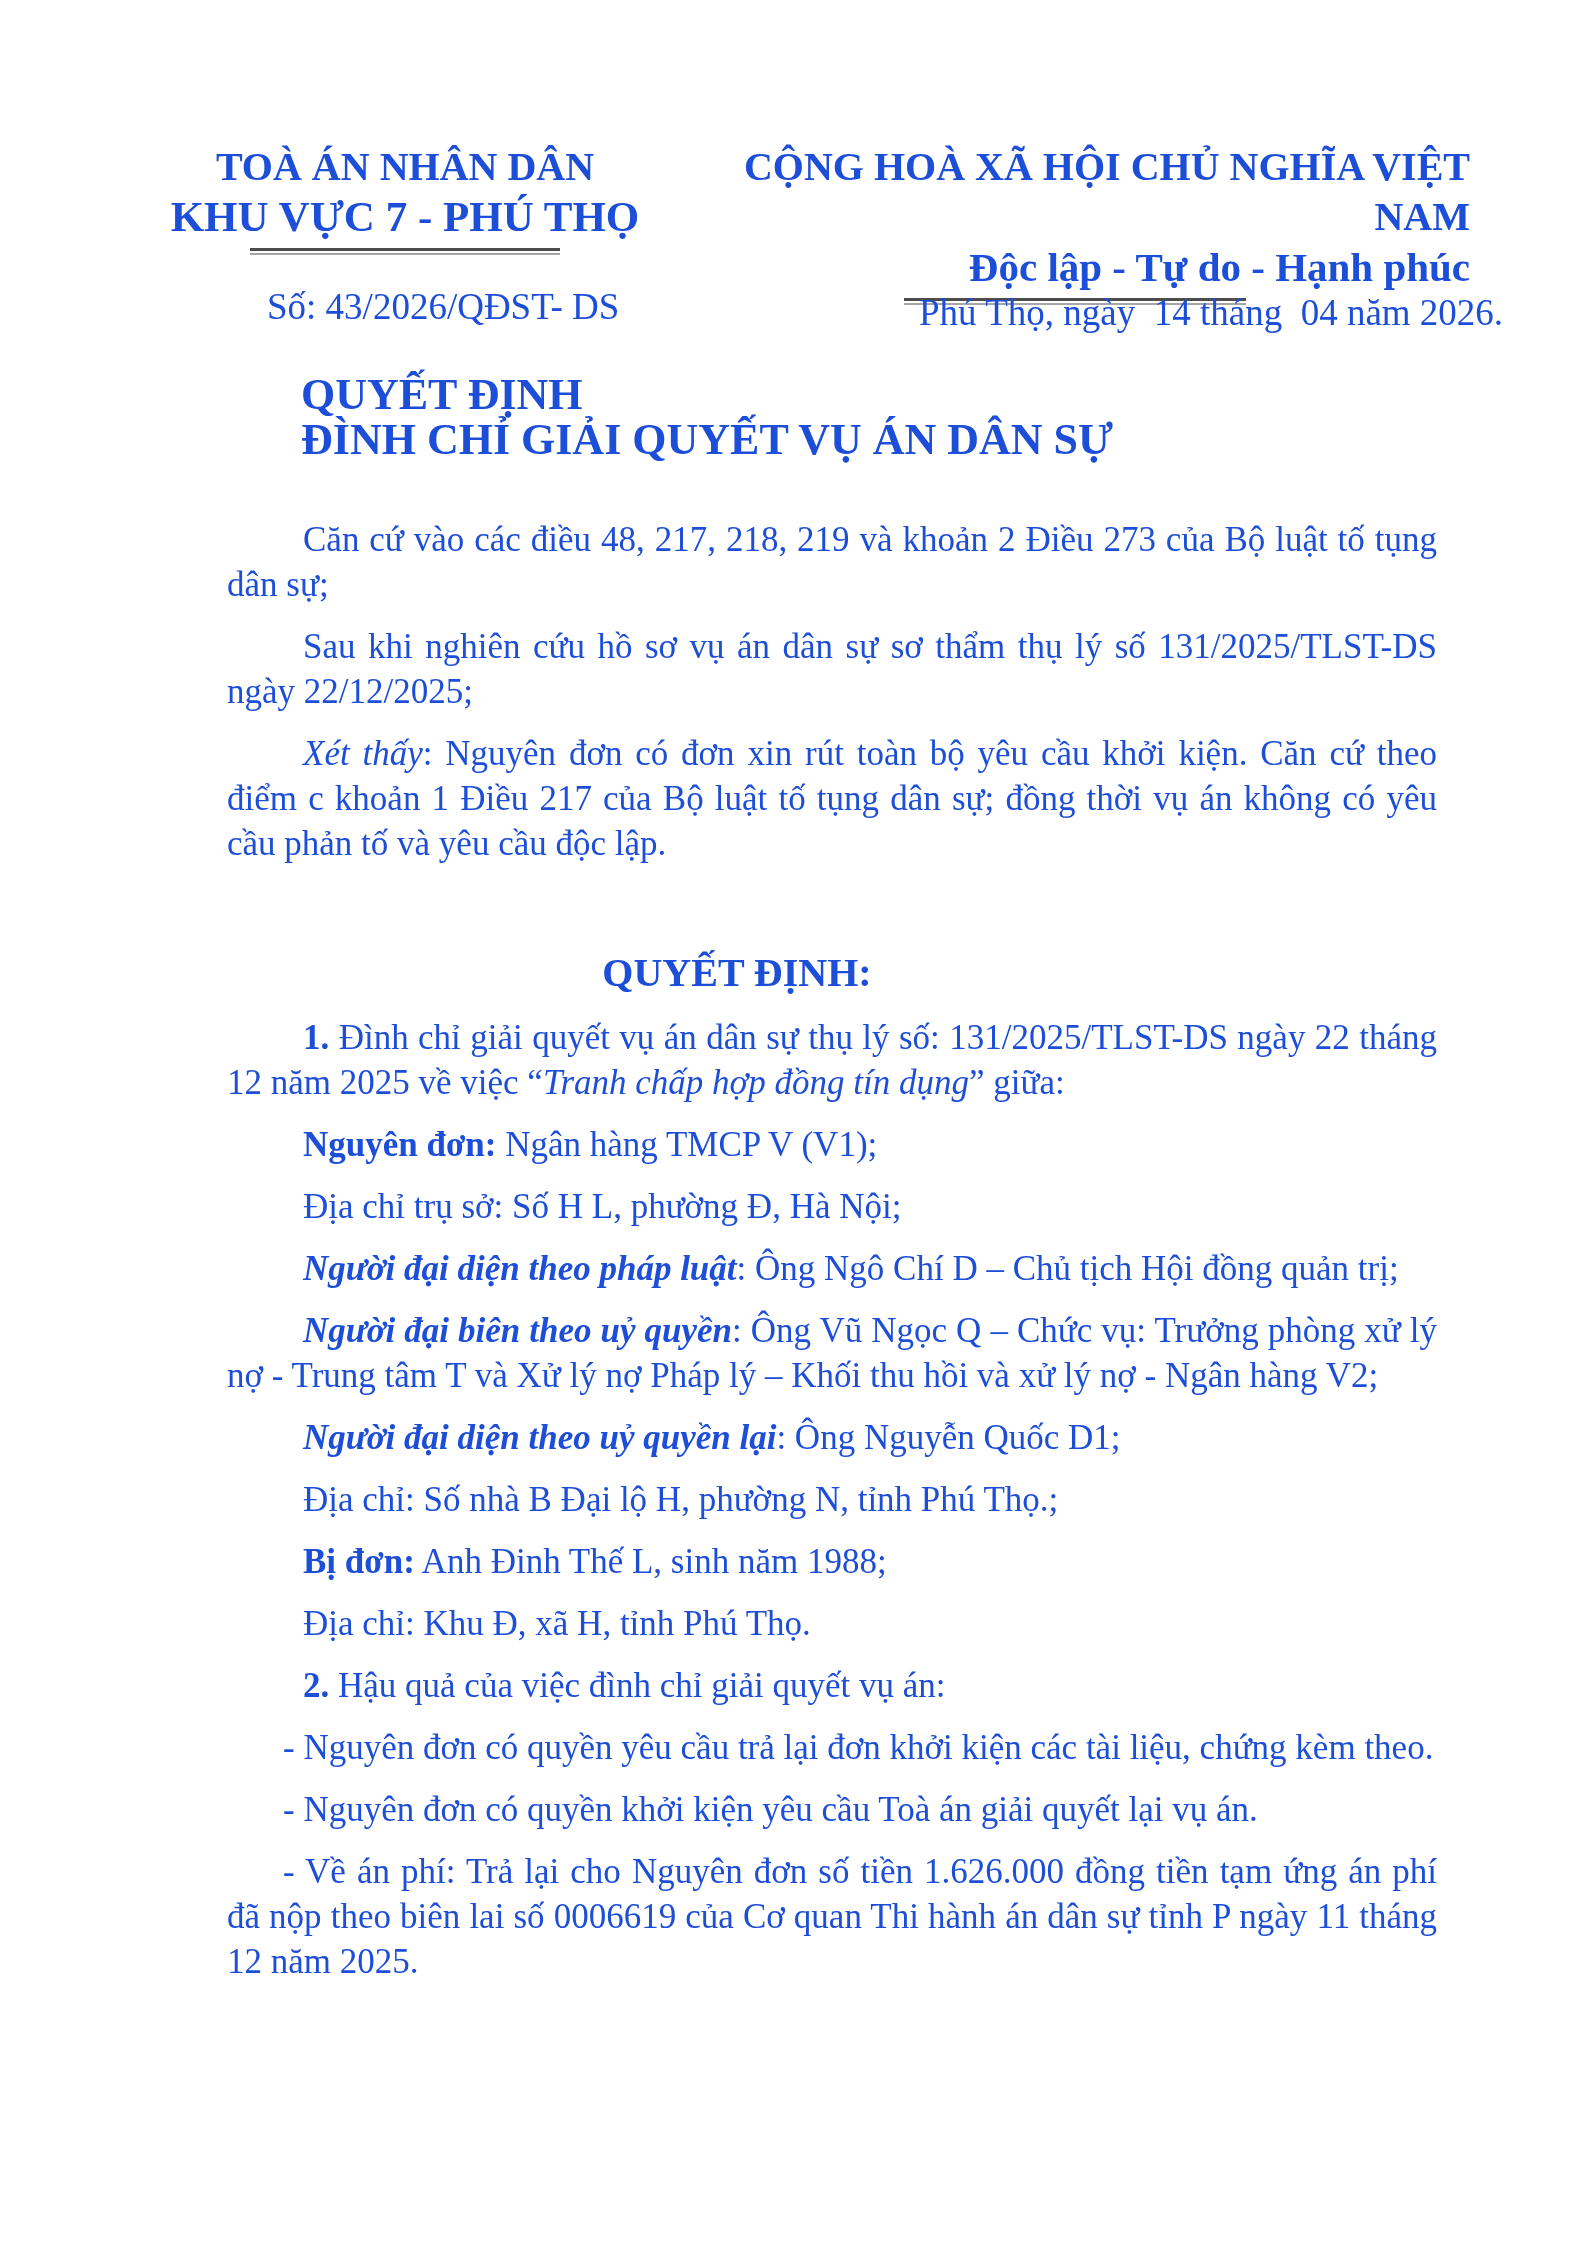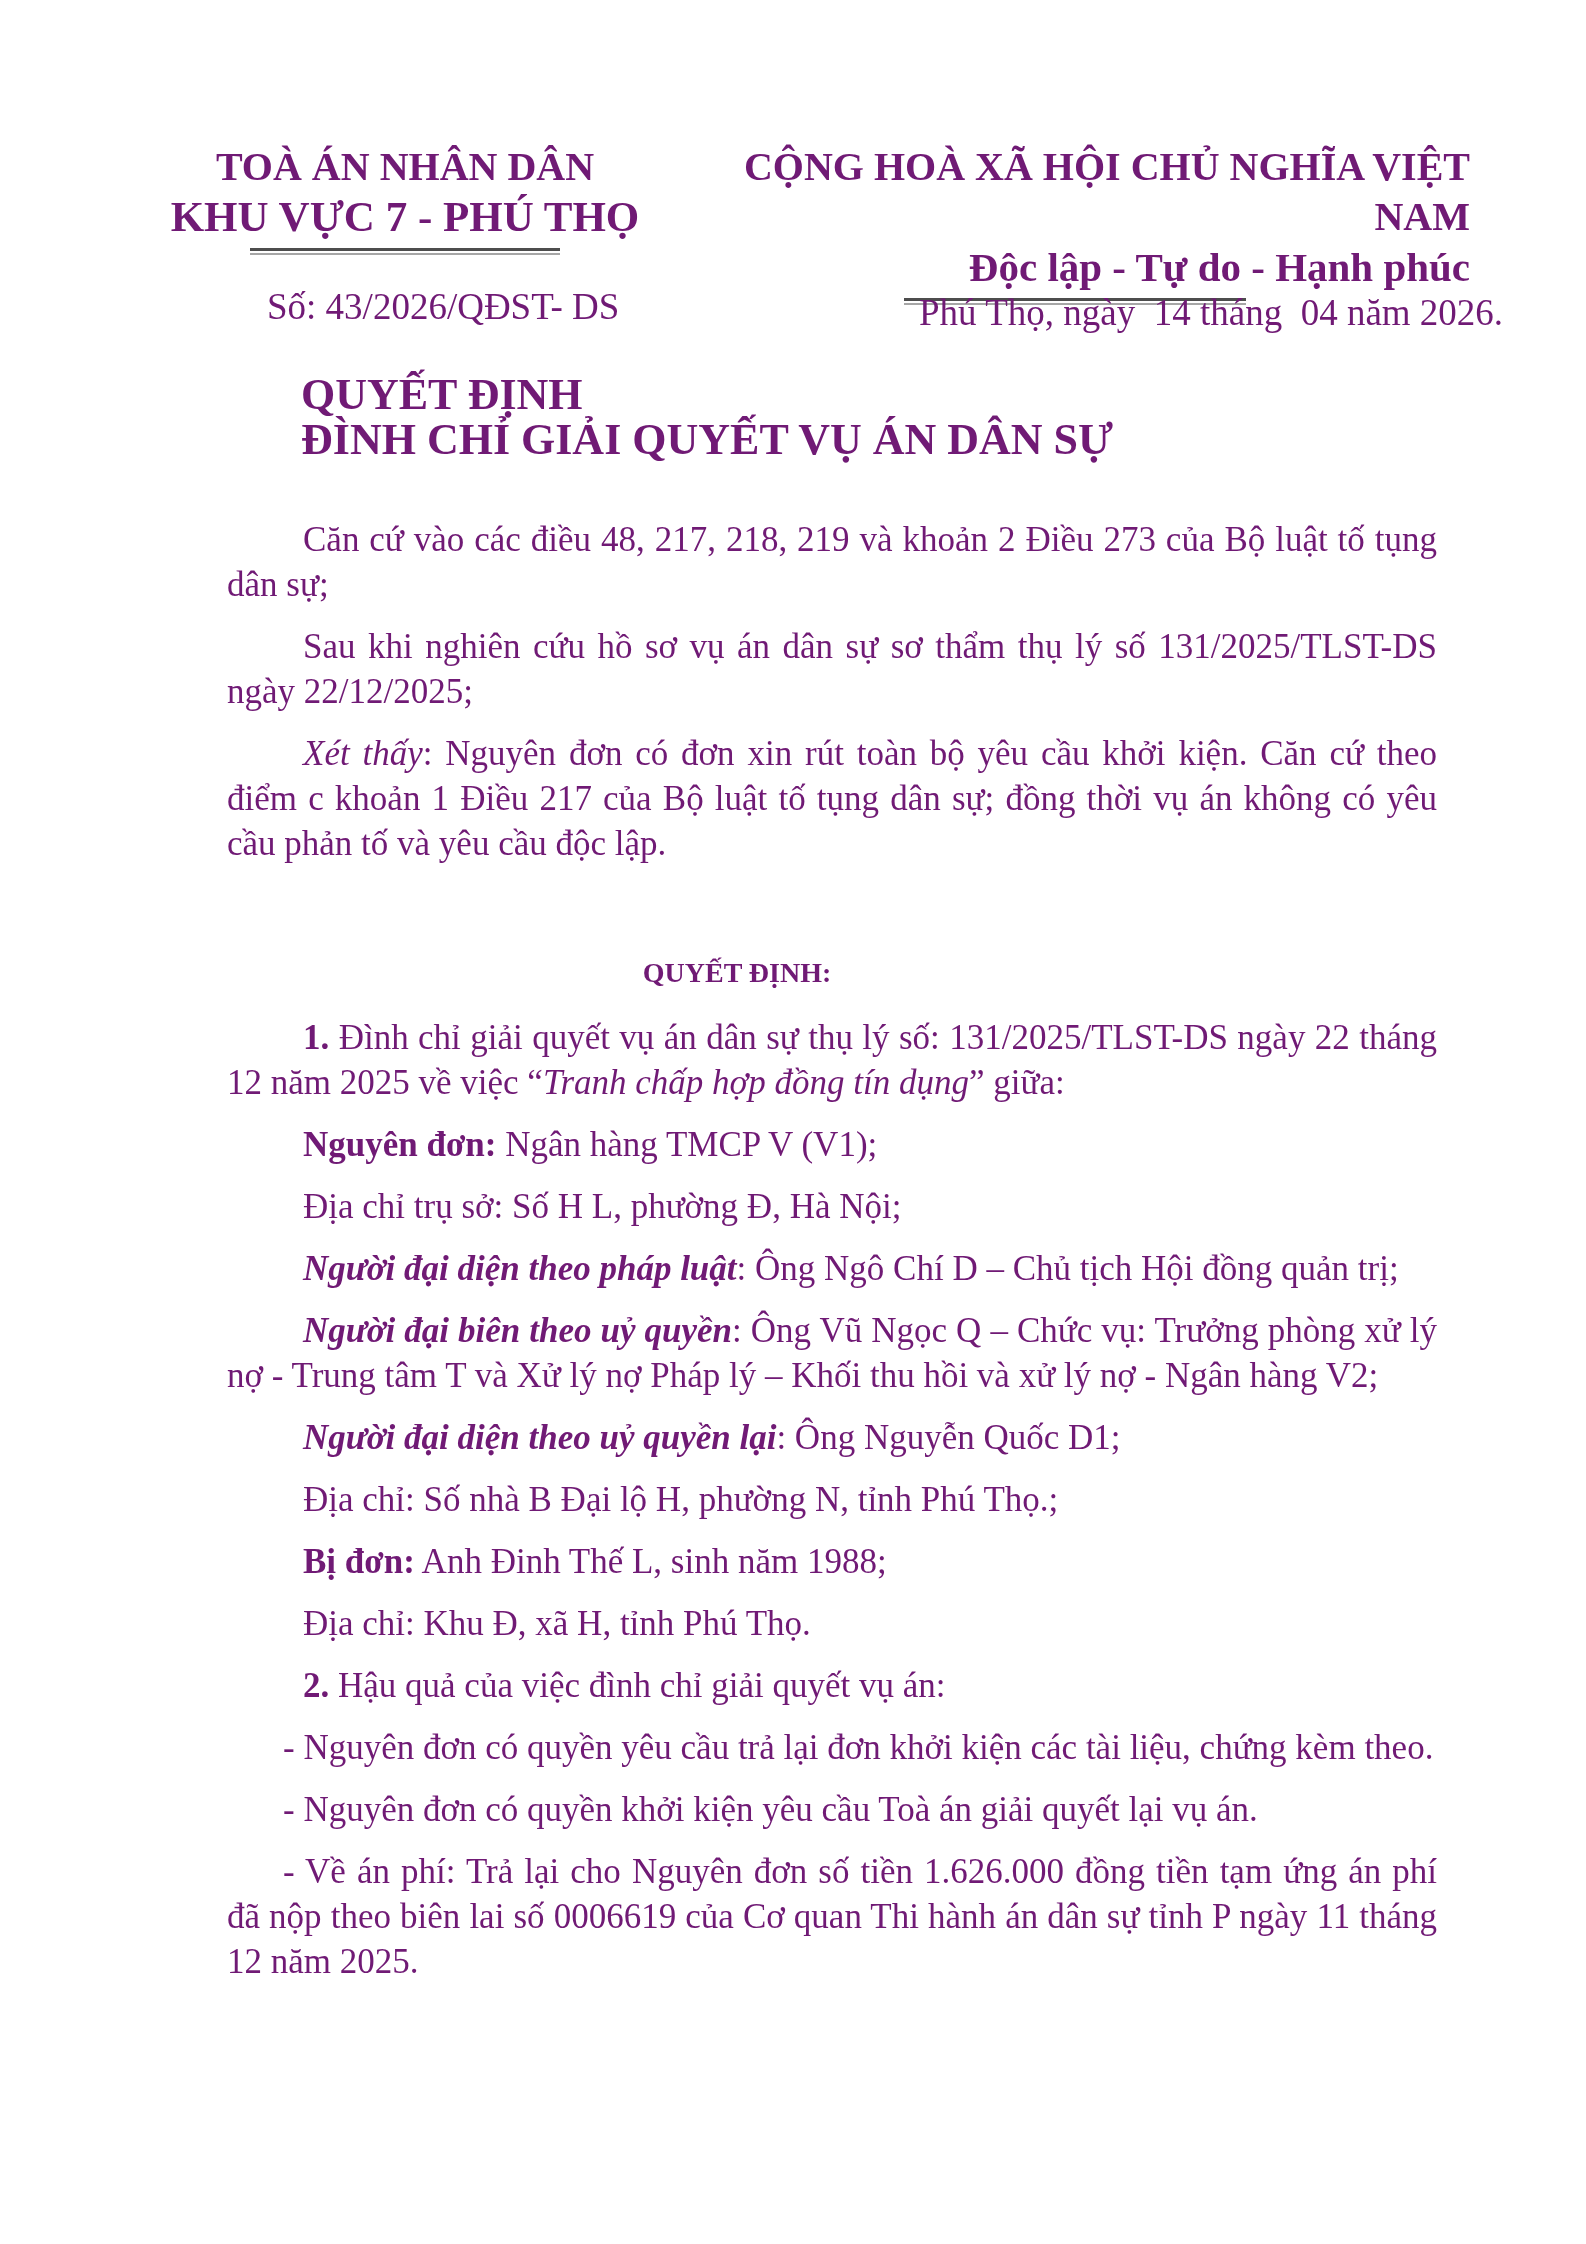--- a/index.html
+++ b/index.html
@@ -1,21 +1,21 @@
 <!DOCTYPE html>
 <html><head>
 <meta charset="utf-8">
 <style>
   html, body { margin: 0; padding: 0; background: #e8e8e8; }
   .page {
     position: relative;
     width: 1586px;
     height: 2244px;
     background: #ffffff;
-    color: #701a75;
+    color: #1d4ed8;
     font-family: "Liberation Serif", "DejaVu Serif", serif;
     overflow: hidden;
   }
 
   
   .hdr-left {
     position: absolute;
     left: 170px; top: 142px;
     width: 470px;
     text-align: center;
@@ -88,21 +88,21 @@
     text-indent: 76px;
   }
   .doc-body p.para.dash { text-indent: 56px; }
 
   .section-heading {
     margin-top: 82px;
     margin-bottom: 0;
     text-align: center;
     padding-right: 190px;
     font-weight: bold;
-    font-size: 28px;
+    font-size: 40px;
     line-height: 50px;
   }
 </style>
 </head>
 <body>
 
 <div class="page">
 
   <div class="hdr-left">
     <div class="l1">TOÀ ÁN NHÂN DÂN</div>

